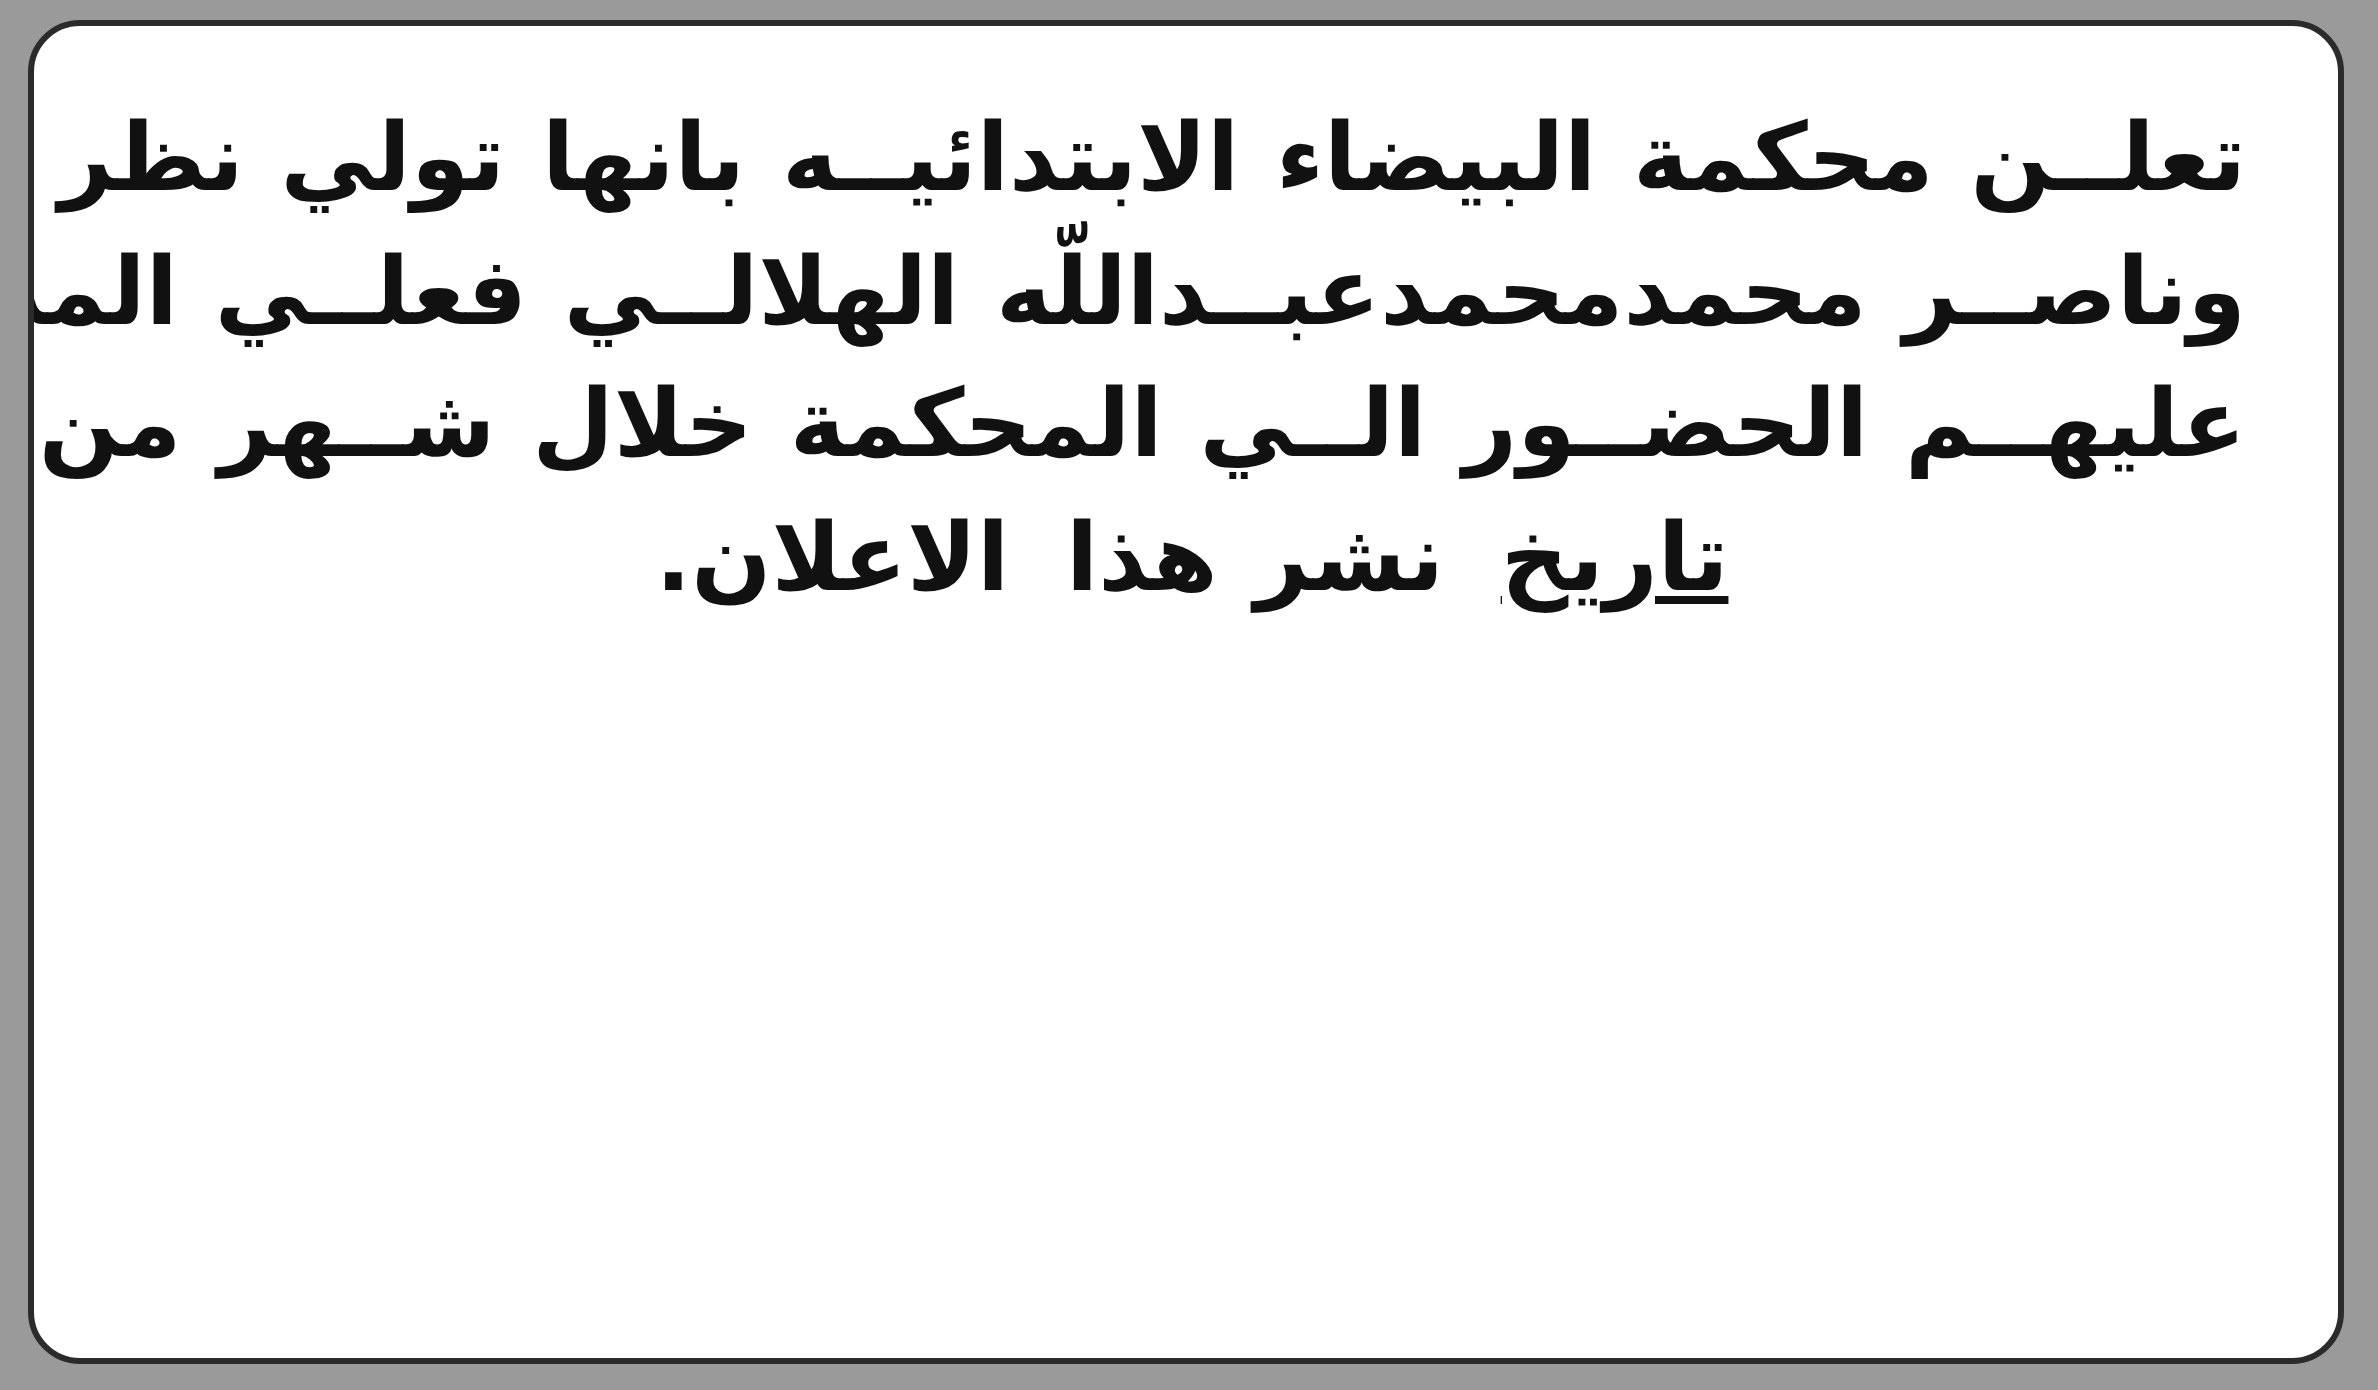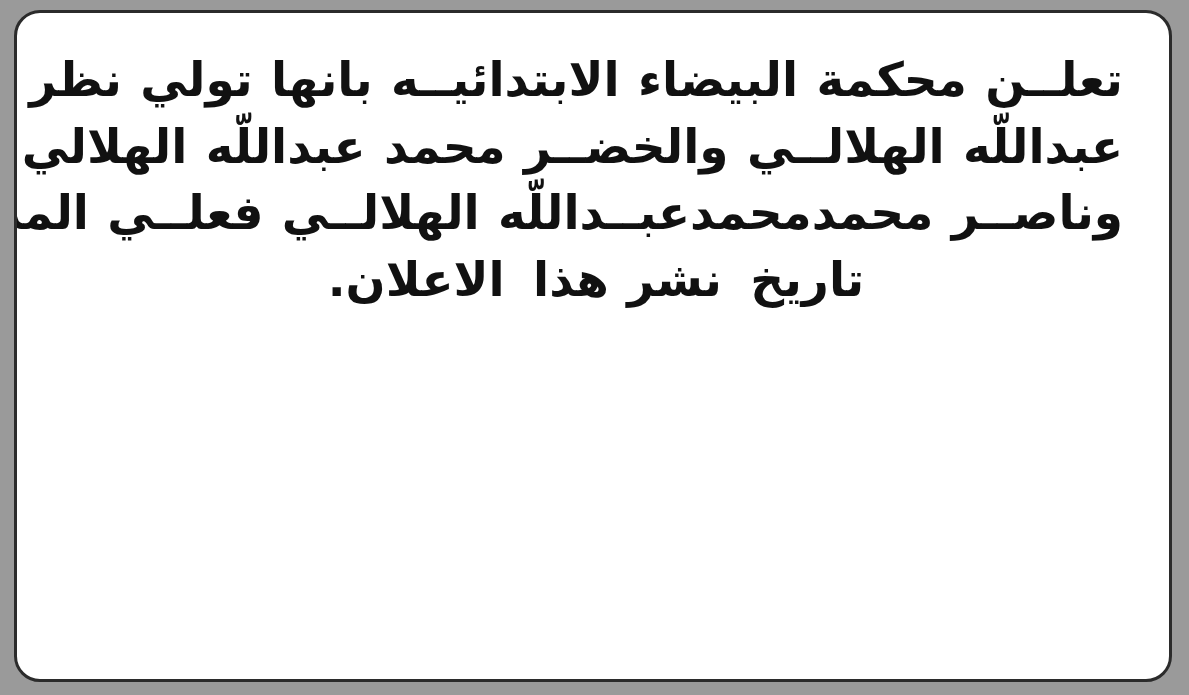--- a/index.html
+++ b/index.html
@@ -76,40 +76,41 @@
         <span class="tok">البيضاء</span>
         <span class="tok">الابتدائيــه</span>
         <span class="tok">بانها</span>
         <span class="tok">تولي</span>
         <span class="tok">نظر</span>
       </div>
 
 
 
 
-      <div class="line line-justify">
-        <span class="tok">عبداللّه</span>
-        <span class="tok">الهلالــي</span>
-        <span class="tok">والخضــر</span>
-        <span class="tok">محمد</span>
-        <span class="tok">عبداللّه</span>
-        <span class="tok">الهلالي</span>
-      </div>
 
       <div class="line line-justify">
         <span class="tok">وناصــر</span>
         <span class="tok">محمدمحمدعبــداللّه</span>
         <span class="tok">الهلالــي</span>
         <span class="tok">فعلــي</span>
         <span class="tok">المدعــي</span>
       </div>
 
+      <div class="line line-justify">
+        <span class="tok">عليهــم</span>
+        <span class="tok">الحضــور</span>
+        <span class="tok">الــي</span>
+        <span class="tok">المحكمة</span>
+        <span class="tok">خلال</span>
+        <span class="tok">شــهر</span>
+        <span class="tok">من</span>
+      </div>
 
       <div class="line line-center">
-        <span class="tok" style="margin-left: 10px;">تاريخ</span>
+        <span class="tok" style="margin-left: 10px; text-decoration: underline;">تاريخ</span>
         <span class="tok" style="">نشر</span>
         <span class="tok" style="margin-left: 10px;">هذا</span>
         <span class="tok" style="margin-left: 6px;">الاعلان.</span>
       </div>
 
     </div>
   </div>
 </div>
 
 </body></html>

